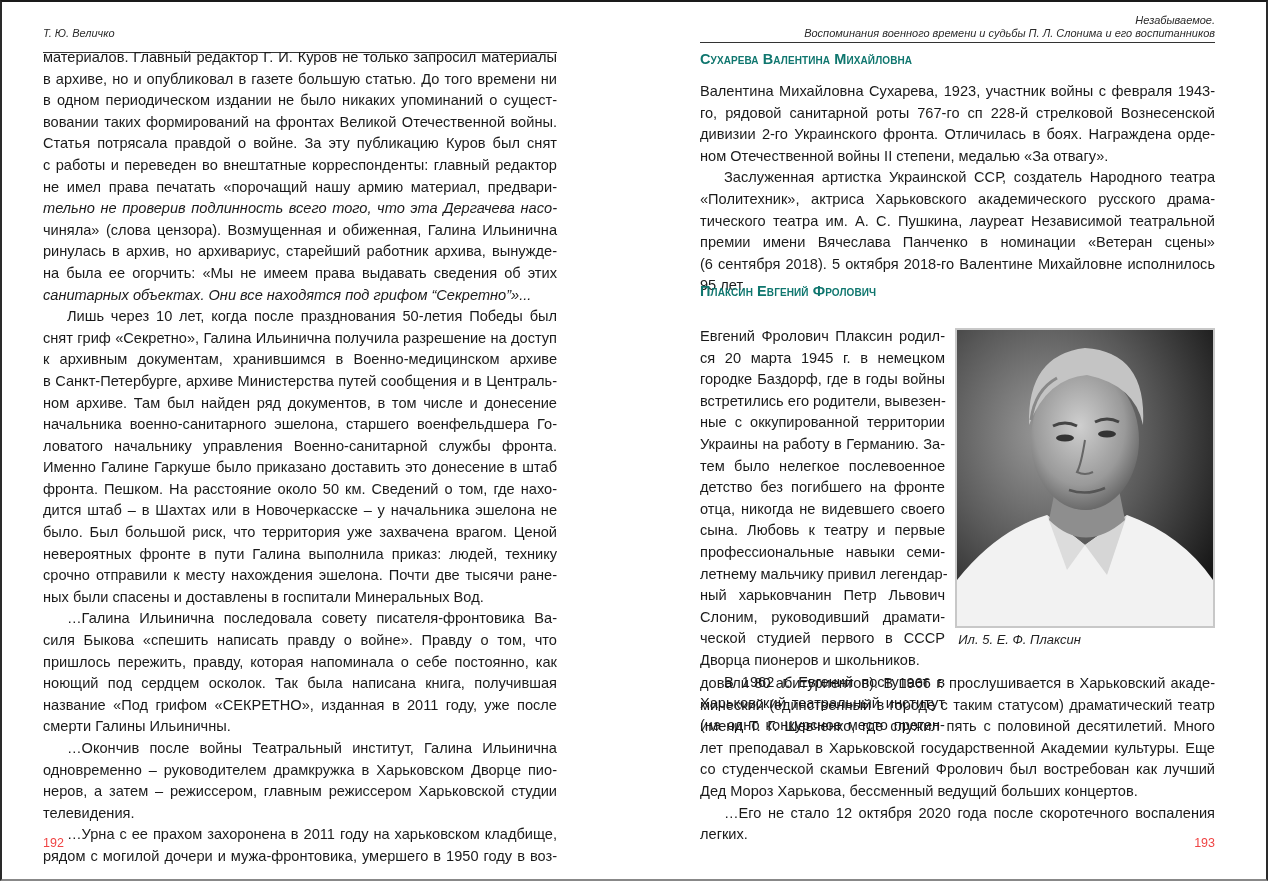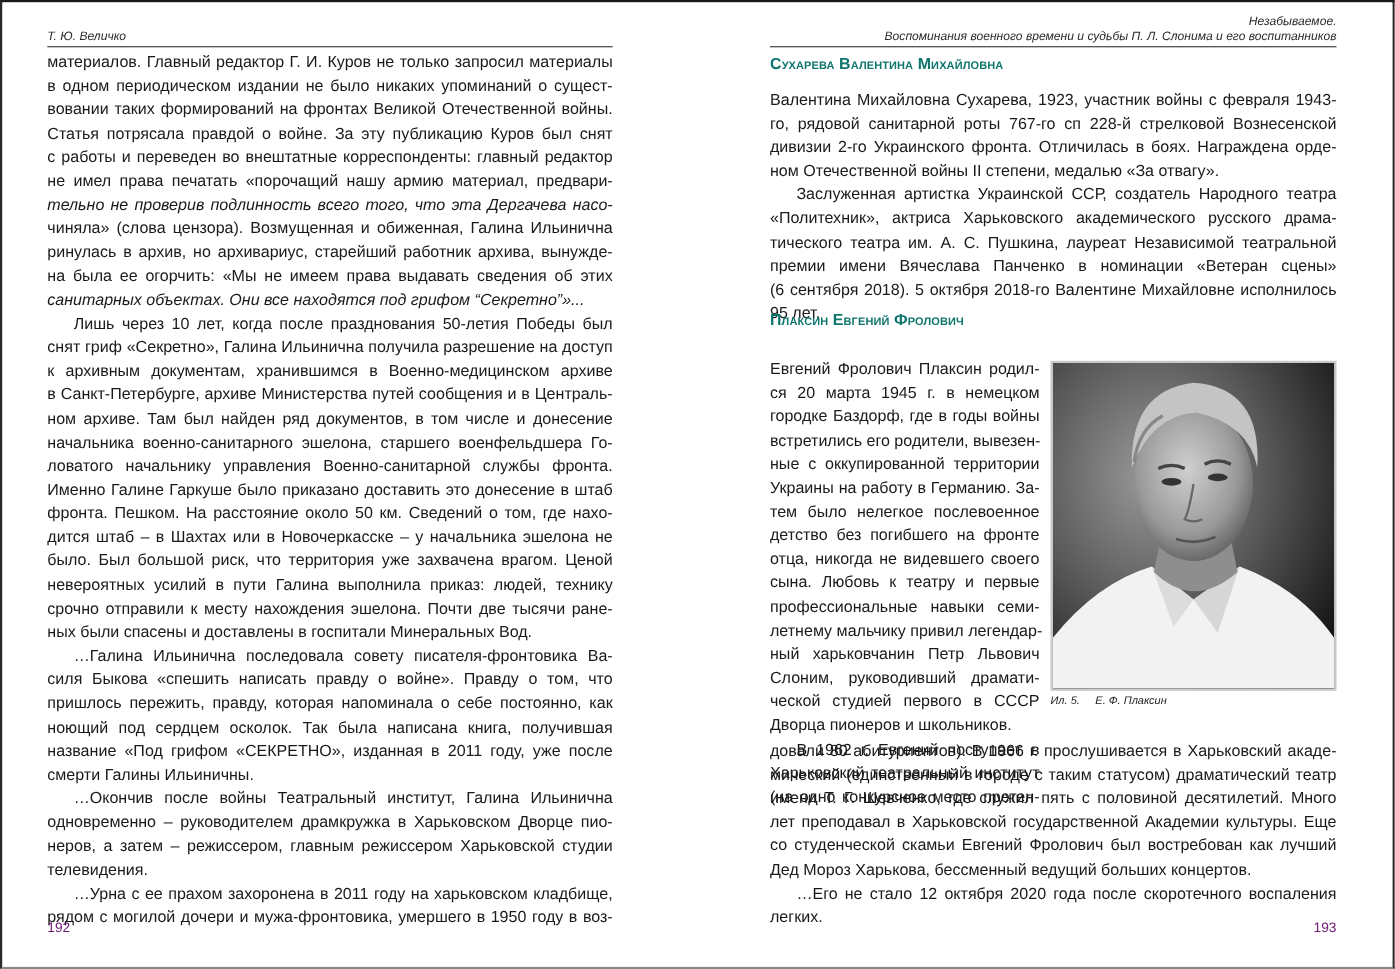--- a/index.html
+++ b/index.html
@@ -12,21 +12,21 @@
     }
     .page { position: absolute; top: 0; height: 679px; }
     .page-left { left: 43px; width: 514px; }
     .page-right { left: 700px; width: 515px; }
 
     .running-head {
       position: absolute; left: 0; right: 0;
       font-style: italic; font-size: 11px; line-height: 13px; color: #2a2a2a;
       border-bottom: 1px solid #333;
     }
-    .page-left .running-head { top: 27px; padding-bottom: 2px; }
+    .page-left .running-head { top: 27px; padding-bottom: 12px; }
     .page-right .running-head { top: 14px; padding-bottom: 2px; text-align: right; }
 
     .body-text { position: absolute; left: 0; right: 0; font-size: 14.6px; line-height: 21.6px; }
     .page-left .body-text { top: 47px; }
     .line { display: block; text-align: justify; text-align-last: justify; white-space: nowrap; overflow: visible; }
     .line.last { text-align-last: left; }
     .line.indent { padding-left: 24px; }
 
     .section-title {
       position: absolute; left: 0; font-weight: bold; font-size: 14.5px; letter-spacing: 0.1px;
@@ -38,37 +38,38 @@
     .block1 { position: absolute; left: 0; right: 0; top: 81px; font-size: 14.6px; line-height: 21.6px; }
     .block2 { position: absolute; left: 0; width: 245px; top: 326px; font-size: 14.6px; line-height: 21.6px; }
     .block3 { position: absolute; left: 0; right: 0; top: 673px; font-size: 14.6px; line-height: 21.6px; }
 
     .photo {
       position: absolute; left: 255px; top: 328px; width: 260px; height: 300px;
       border: 2px solid #c8c8c8; overflow: hidden;
       background: radial-gradient(ellipse at 30% 35%, #8a8a8a 0%, #5e5e5e 40%, #2a2a2a 85%, #1a1a1a 100%);
     }
     .caption {
-      position: absolute; left: 255px; top: 632px; font-style: italic; font-size: 10px; color: #222;
+      position: absolute; left: 255px; top: 632px; font-style: italic; font-size: 13px; color: #222; text-align: right;
     }
     .caption span.num { display: inline-block; width: 38px; }
 
-    .page-number { position: absolute; top: 836px; font-size: 12.5px; color: #701a75; }
+    .page-number { position: absolute; top: 836px; font-size: 12.5px; color: #ef4444; }
     .page-left .page-number { left: 0; }
     .page-right .page-number { right: 0; }
   </style>
 </head>
 <body>
 
 <div class="frame"></div>
 
 <div class="page page-left">
   <div class="running-head">Т. Ю. Величко</div>
   <div class="body-text">
     <span class="line">материалов. Главный редактор Г. И. Куров не только запросил материалы</span>
+    <span class="line">в архиве, но и опубликовал в газете большую статью. До того времени ни</span>
     <span class="line">в одном периодическом издании не было никаких упоминаний о сущест-</span>
     <span class="line">вовании таких формирований на фронтах Великой Отечественной войны.</span>
     <span class="line">Статья потрясала правдой о войне. За эту публикацию Куров был снят</span>
     <span class="line">с работы и переведен во внештатные корреспонденты: главный редактор</span>
     <span class="line">не имел права печатать «порочащий нашу армию материал, предвари-</span>
     <span class="line" style="font-style:italic">тельно не проверив подлинность всего того, что эта Дергачева насо-</span>
     <span class="line">чиняла» (слова цензора). Возмущенная и обиженная, Галина Ильинична</span>
     <span class="line">ринулась в архив, но архивариус, старейший работник архива, вынужде-</span>
     <span class="line">на была ее огорчить: «Мы не имеем права выдавать сведения об этих</span>
     <span class="line last" style="font-style:italic">санитарных объектах. Они все находятся под грифом “Секретно”»...</span>
@@ -76,21 +77,21 @@
     <span class="line">снят гриф «Секретно», Галина Ильинична получила разрешение на доступ</span>
     <span class="line">к архивным документам, хранившимся в Военно-медицинском архиве</span>
     <span class="line">в Санкт-Петербурге, архиве Министерства путей сообщения и в Централь-</span>
     <span class="line">ном архиве. Там был найден ряд документов, в том числе и донесение</span>
     <span class="line">начальника военно-санитарного эшелона, старшего военфельдшера Го-</span>
     <span class="line">ловатого начальнику управления Военно-санитарной службы фронта.</span>
     <span class="line">Именно Галине Гаркуше было приказано доставить это донесение в штаб</span>
     <span class="line">фронта. Пешком. На расстояние около 50 км. Сведений о том, где нахо-</span>
     <span class="line">дится штаб – в Шахтах или в Новочеркасске – у начальника эшелона не</span>
     <span class="line">было. Был большой риск, что территория уже захвачена врагом. Ценой</span>
-    <span class="line">невероятных усилий в пути Галина выполнила приказ: людей, технику</span>
+    <span class="line">невероятных фронте в пути Галина выполнила приказ: людей, технику</span>
     <span class="line">срочно отправили к месту нахождения эшелона. Почти две тысячи ране-</span>
     <span class="line last">ных были спасены и доставлены в госпитали Минеральных Вод.</span>
     <span class="line indent">…Галина Ильинична последовала совету писателя-фронтовика Ва-</span>
     <span class="line">силя Быкова «спешить написать правду о войне». Правду о том, что</span>
     <span class="line">пришлось пережить, правду, которая напоминала о себе постоянно, как</span>
     <span class="line">ноющий под сердцем осколок. Так была написана книга, получившая</span>
     <span class="line">название «Под грифом «СЕКРЕТНО», изданная в 2011 году, уже после</span>
     <span class="line last">смерти Галины Ильиничны.</span>
     <span class="line indent">…Окончив после войны Театральный институт, Галина Ильинична</span>
     <span class="line">одновременно – руководителем драмкружка в Харьковском Дворце пио-</span>

